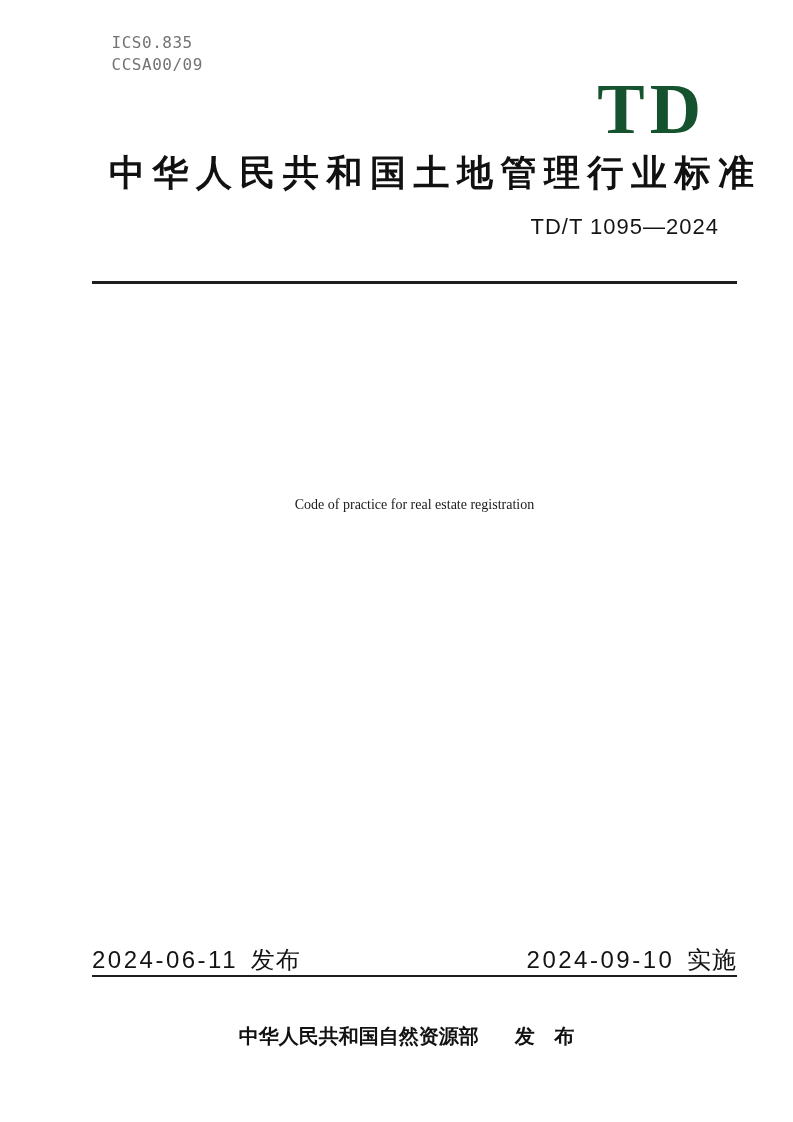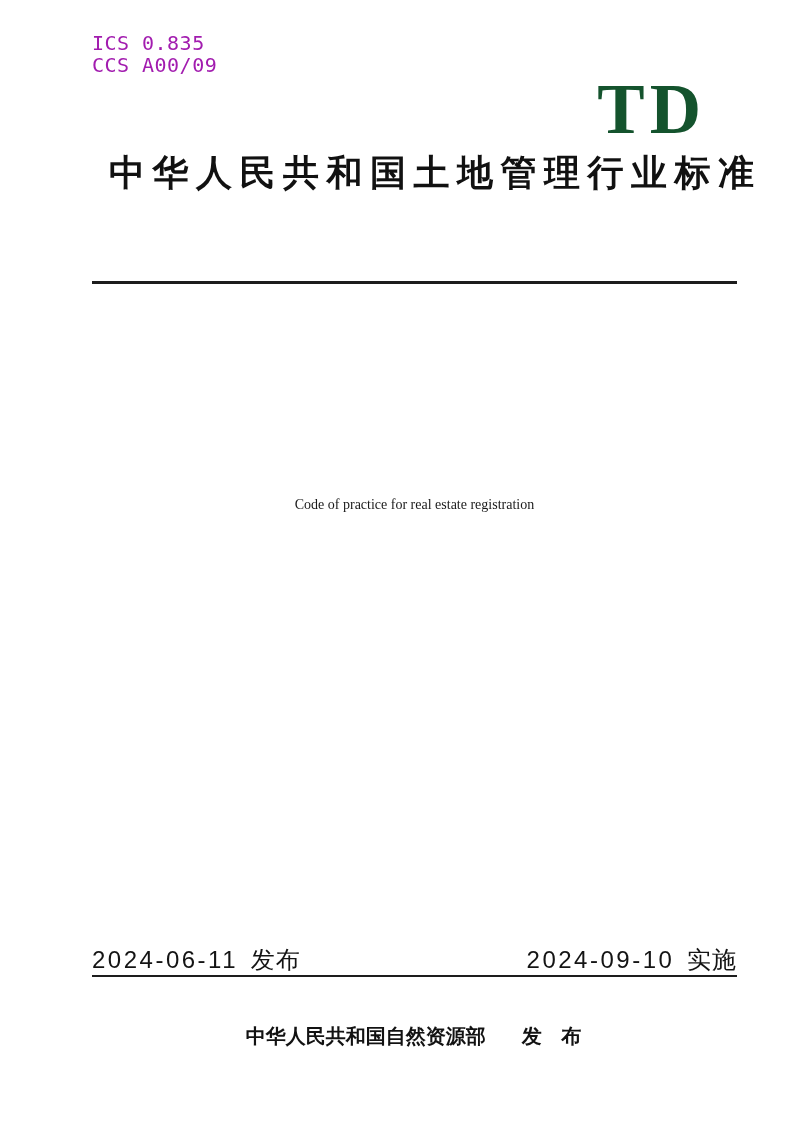--- a/index.html
+++ b/index.html
@@ -16,24 +16,25 @@
     font-family: "Liberation Sans", sans-serif;
     overflow: hidden;
   }
 
   
   .ics-block {
     position: absolute;
     top: 32px;
     left: 92px;
     font-family: "DejaVu Sans Mono", "Liberation Mono", monospace;
-    font-size: 20px;
+    font-size: 16px;
     line-height: 22px;
     letter-spacing: 0.5px;
-    color: #a21caf;
+    color: #737373;
+    text-align: right;
   }
   .code-row { display: flex; }
   .code-label { width: 50px; }
   .code-value { }
 
   
   .td-logo {
     position: absolute;
     top: 74px;
     right: 87px;
@@ -119,21 +120,21 @@
     color: #141414;
   }
   .date-item { white-space: nowrap; }
   .date-num { letter-spacing: 2.5px; }
   .date-label { margin-left: 6px; letter-spacing: 1px; }
 
   
   .publisher-row {
     position: absolute;
     top: 1023px;
-    left: 92px;
+    left: 85px;
     width: 645px;
     display: flex;
     justify-content: center;
     align-items: baseline;
     gap: 36px;
     font-size: 20px;
     font-weight: 600;
     color: #121212;
     white-space: nowrap;
   }
@@ -152,20 +153,21 @@
     <div class="code-row">
       <span class="code-label">CCS</span>
       <span class="code-value">A00/09</span>
     </div>
   </div>
 
   <div class="td-logo">TD</div>
 
   <div class="std-type">中华人民共和国土地管理行业标准</div>
 
+  <div class="std-number">TD/T 1095—2024</div>
 
   <div class="rule rule-top"></div>
 
 
   <div class="doc-subtitle">Code of practice for real estate registration</div>
 
   <div class="dates-row">
     <div class="date-item">
       <span class="date-num">2024-06-11</span>
       <span class="date-label">发布</span>

